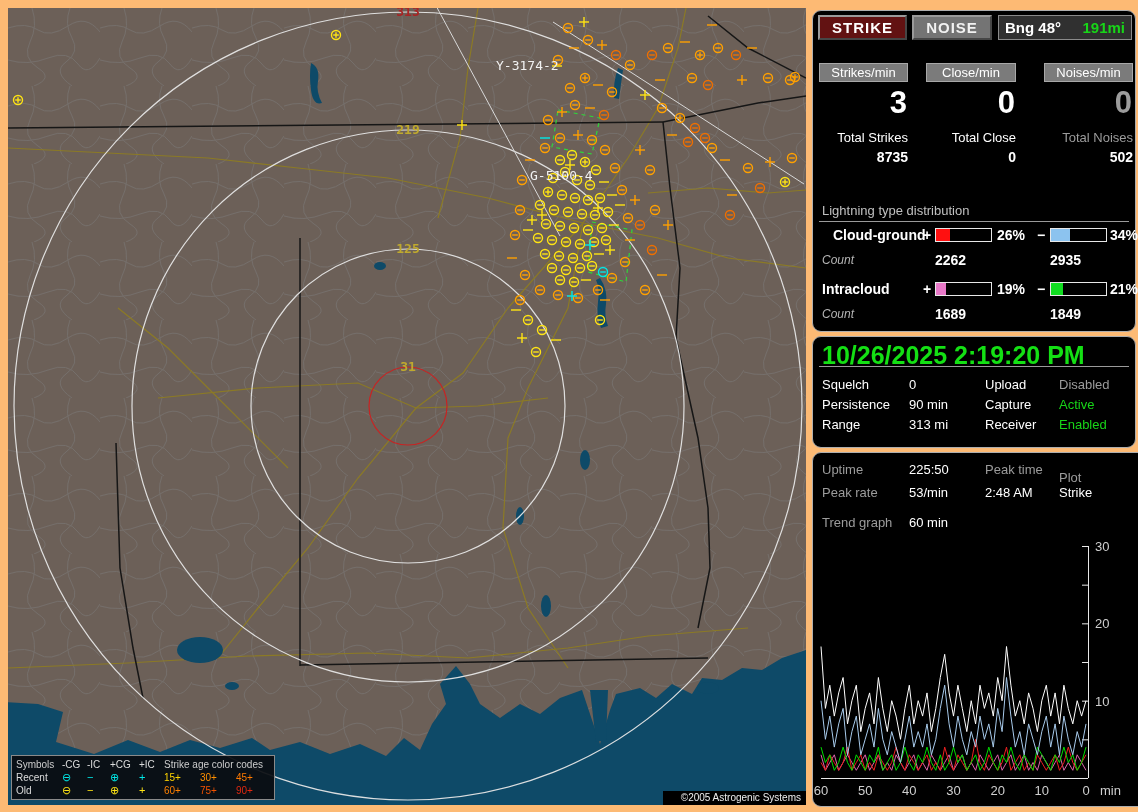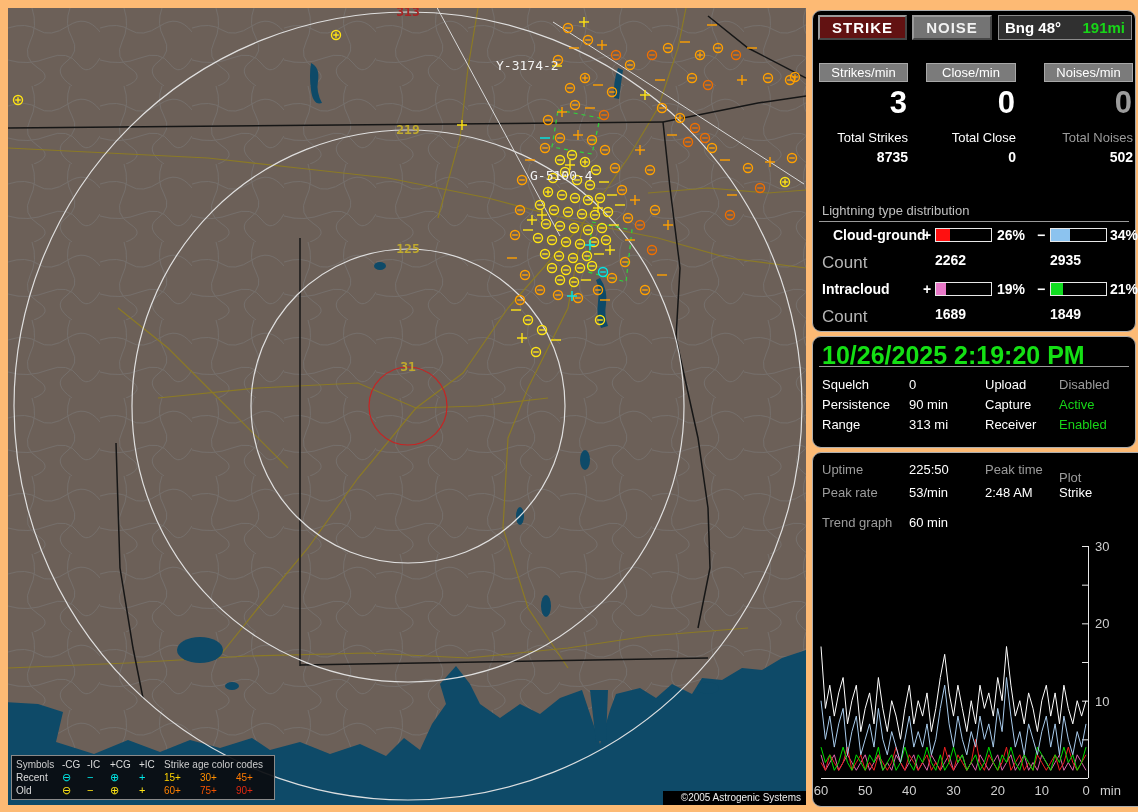--- a/index.html
+++ b/index.html
@@ -37,21 +37,21 @@
   .grn{color:#18d518;}
   .tot-lbl{font-size:13px;text-align:right;}
   .tot-val{font-size:14px;font-weight:bold;text-align:right;}
   .sect-title{font-size:13px;color:#c0c0c0;}
   .hline{border-top:1px solid #9a9a9a;height:0;}
   .dist-name{font-size:14px;font-weight:bold;}
   .sign{font-size:14px;font-weight:bold;}
   .pbar{position:absolute;width:55px;height:12px;border:1px solid #e8e8e8;background:#000;}
   .pbar .fill{display:block;height:100%;}
   .pct{font-size:14px;font-weight:bold;}
-  .cnt-lbl{font-size:17px;color:#b5b5b5;}
+  .cnt-lbl{font-size:12px;color:#b5b5b5;font-style:italic;}
   .cnt-val{font-size:14px;font-weight:bold;}
   #datetime{font-size:25px;font-weight:bold;color:#14e014;white-space:nowrap;}
   .srow{font-size:13px;}
   .l1{left:9px;} .v1{left:96px;} .l2{left:172px;} .v2{left:246px;}
   .sess-lbl{color:#9c9c9c;font-size:13px;}
   .sess-val{color:#fff;font-size:13px;}
   #trend-svg{left:0;top:0;pointer-events:none;}
 </style>
 </head>
 <body>

